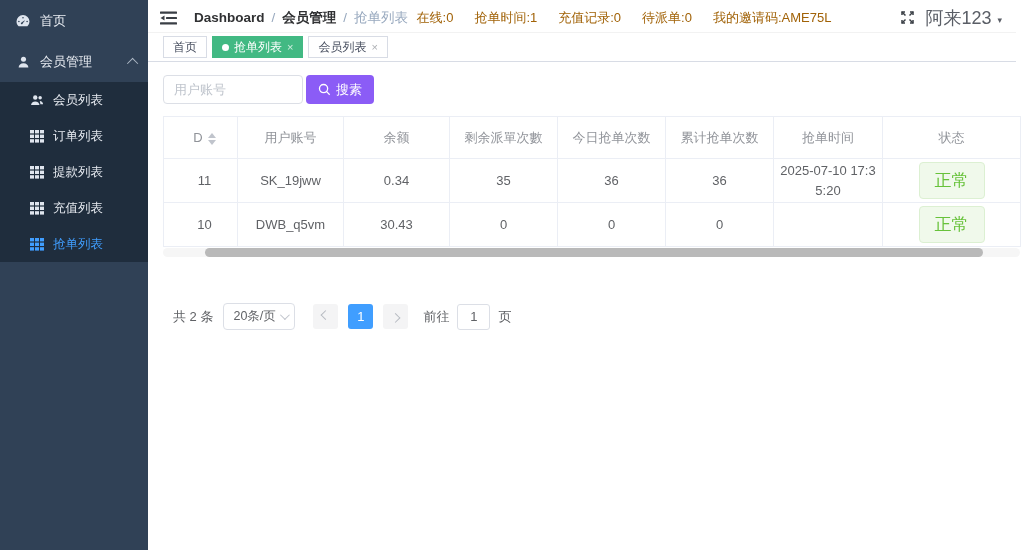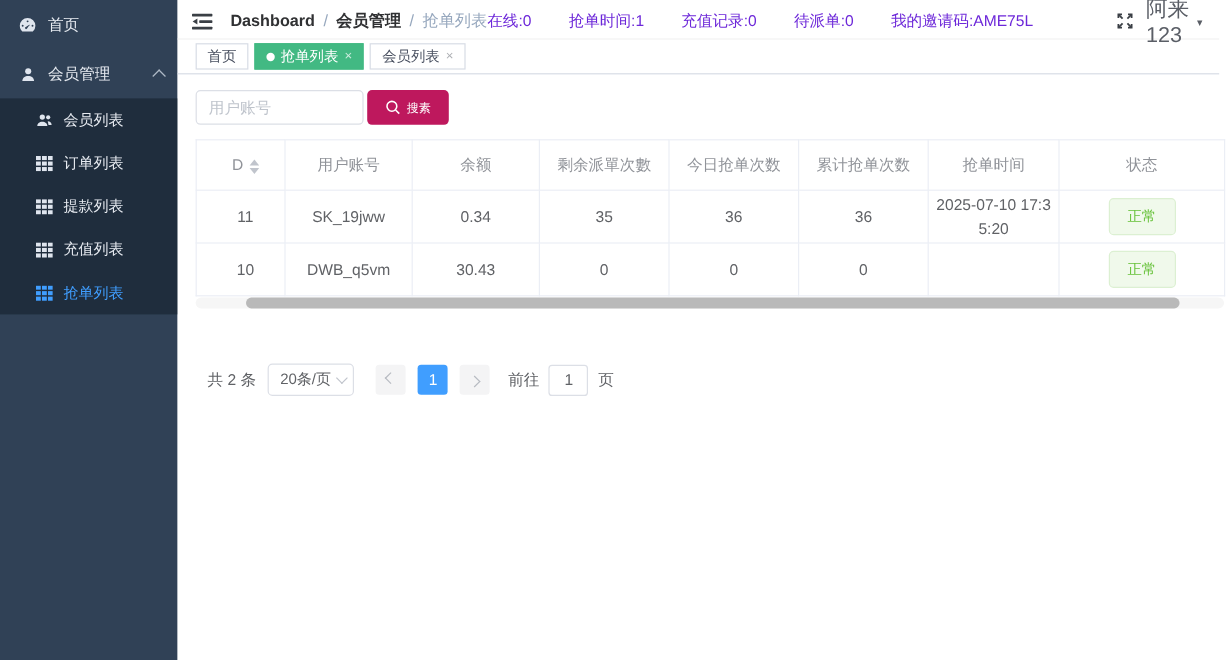--- a/index.html
+++ b/index.html
@@ -23,58 +23,58 @@
   
   .main { flex:1; display:flex; flex-direction:column; background:#fff; min-width:0; }
 
   .navbar { height:33px; display:flex; align-items:center; padding:3px 14px 0 12px;
     border-bottom:1px solid #f2f2f2; flex-shrink:0; }
   .hamburger { width:20px; height:20px; margin-right:14px; display:flex; align-items:center; cursor:pointer; }
   .breadcrumb { display:flex; align-items:center; gap:7px; font-size:13.5px; color:#303133; white-space:nowrap; }
   .breadcrumb .bc-bold { font-weight:bold; }
   .breadcrumb .sep { color:#97a8be; font-weight:normal; }
   .breadcrumb .current { color:#97a8be; font-weight:normal; }
-  .stats { display:flex; gap:31px; margin-left:auto; font-size:13px; color:#6d28d9; white-space:nowrap; }
+  .stats { display:flex; gap:21px; margin-left:auto; font-size:13px; color:#a16207; white-space:nowrap; }
   .stats span { cursor:pointer; }
   .user-area { display:flex; align-items:center; margin-left:68px; gap:9px; }
   .fullscreen { width:17px; height:17px; cursor:pointer; }
   .username { font-size:18px; color:#5a5e66; cursor:pointer; }
   .caret-down { font-size:9px; color:#5a5e66; margin-left:-3px; transform:translateY(2px); cursor:pointer; }
 
   .tabbar { height:29px; display:flex; align-items:center; gap:5px; padding:0 15px;
     border-bottom:1px solid #d8dce5; flex-shrink:0; }
   .tab { height:22px; display:flex; align-items:center; gap:5px; padding:0 9px;
     border:1px solid #d8dce5; background:#fff; font-size:12px; color:#495060; cursor:pointer; white-space:nowrap; }
   .tab.active { background:#42b983; border-color:#42b983; color:#fff; }
   .tab .dot { width:7px; height:7px; border-radius:50%; background:#fff; }
   .tab .close { font-size:11px; line-height:1; opacity:.75; cursor:pointer; }
 
   .content { flex:1; padding:13px 4px 0 15px; }
 
   .search-row { display:flex; gap:3px; margin-bottom:12px; }
   .search-input { width:140px; height:29px; border:1px solid #dcdfe6; border-radius:4px;
     padding:0 10px; font-size:13px; color:#606266; outline:none; }
   .search-input::placeholder { color:#bfc4cc; }
-  .search-btn { height:29px; width:68px; background:#be185d; color:#fff; border:none;
-    border-radius:4px; font-size:10px; display:flex; align-items:center; justify-content:center;
+  .search-btn { height:29px; width:68px; background:#8b5cf6; color:#fff; border:none;
+    border-radius:4px; font-size:13px; display:flex; align-items:center; justify-content:center;
     gap:5px; cursor:pointer; }
 
   table.grid { width:857px; border-collapse:collapse; table-layout:fixed; }
   table.grid th, table.grid td { border:1px solid #ebeef5; font-weight:normal;
     text-align:center; font-size:13px; overflow:hidden; }
   table.grid th { height:42px; color:#909399; }
   table.grid td { height:44px; color:#606266; }
   th.col-id, td.col-id { text-align:left; padding-left:8px; }
   td.time-cell { font-size:12px; word-break:break-all; padding:2px 6px; line-height:1.5; }
   .sort-carets { display:inline-flex; flex-direction:column; gap:2px; margin-left:5px; vertical-align:middle; }
   .sort-carets i { width:0; height:0; border-left:4px solid transparent; border-right:4px solid transparent; display:block; }
   .sort-carets .up { border-bottom:5px solid #c0c4cc; }
   .sort-carets .down { border-top:5px solid #c0c4cc; }
   .status-badge { display:inline-block; padding:6px 15px; background:#f0f9eb;
-    border:1px solid #dcf0d2; color:#67c23a; font-size:12px; border-radius:4px; cursor:pointer; }
+    border:1px solid #dcf0d2; color:#67c23a; font-size:17px; border-radius:4px; cursor:pointer; }
 
   .hscroll { position:relative; width:857px; height:9px; background:#f6f6f6; border-radius:5px; margin-top:1px; }
   .hscroll .thumb { position:absolute; top:0; left:42px; width:778px; height:9px;
     background:#b9b9b9; border-radius:5px; cursor:grab; }
 
   .pagination { display:flex; align-items:center; gap:10px; margin-top:46px;
     padding-left:10px; font-size:13px; color:#606266; }
   .page-size { width:72px; height:27px; border:1px solid #dcdfe6; border-radius:4px;
     display:flex; align-items:center; justify-content:space-between; padding:0 7px 0 9px;
     font-size:12.5px; color:#606266; cursor:pointer; }

